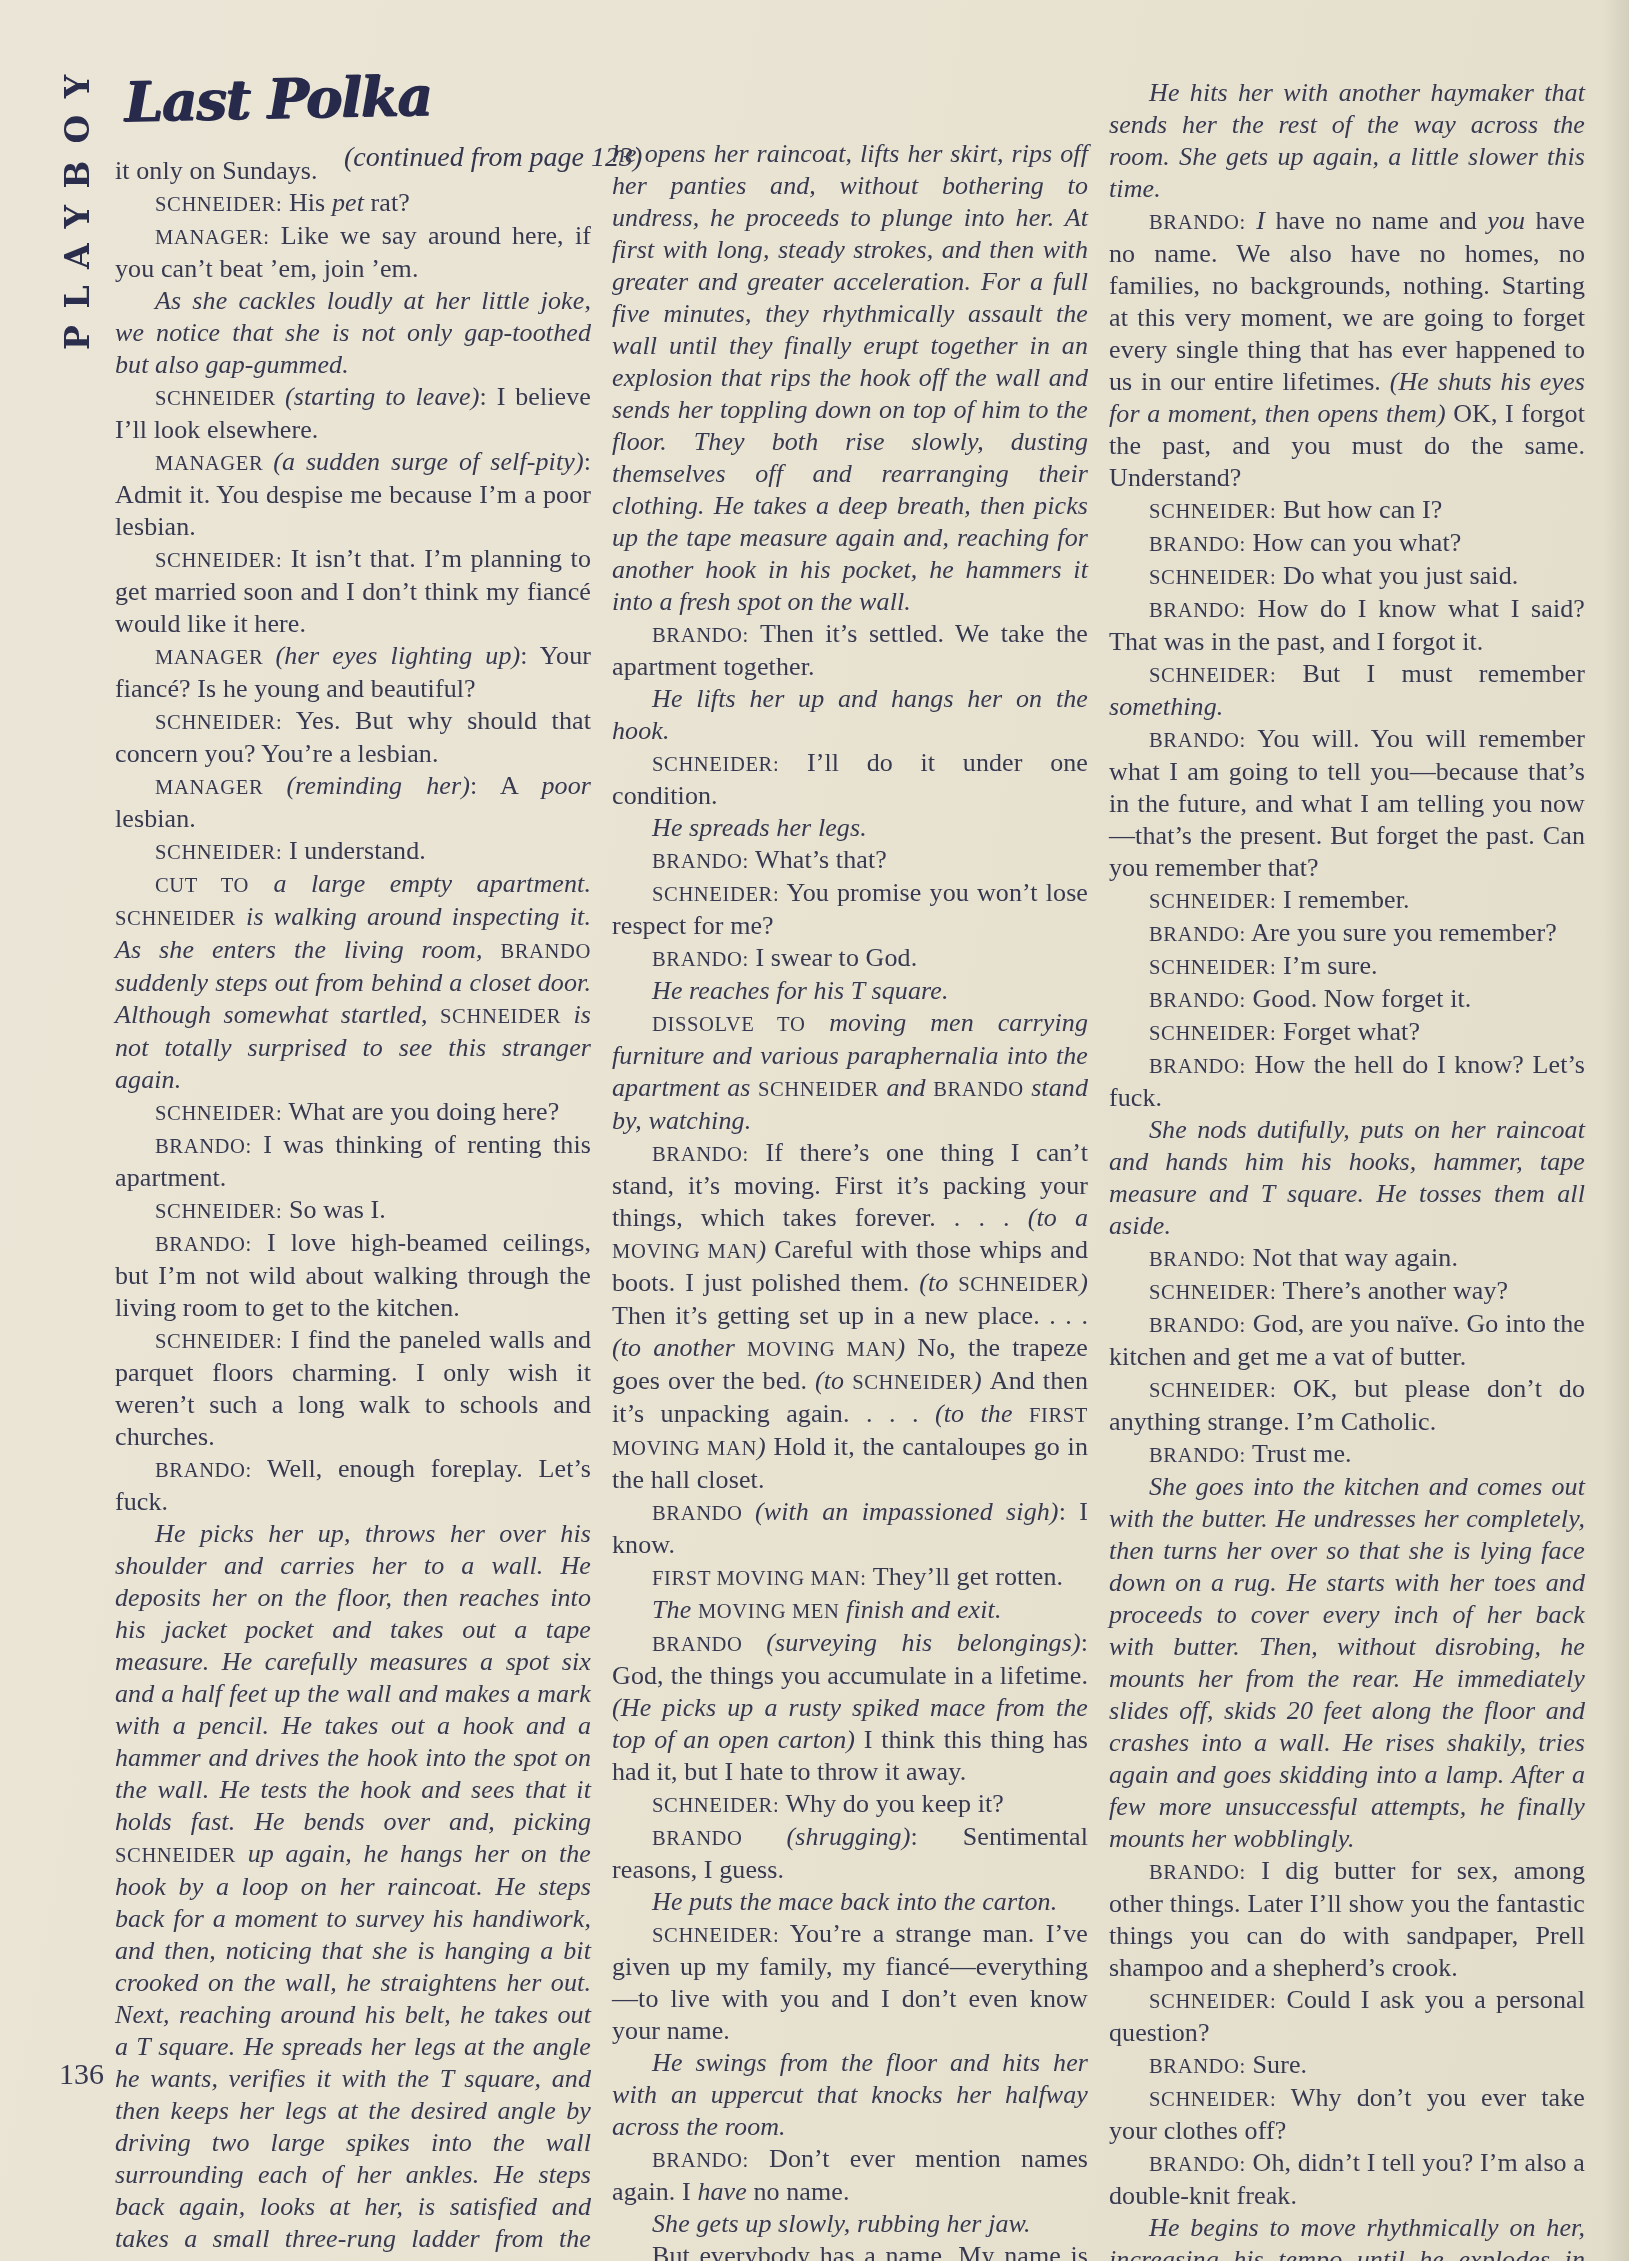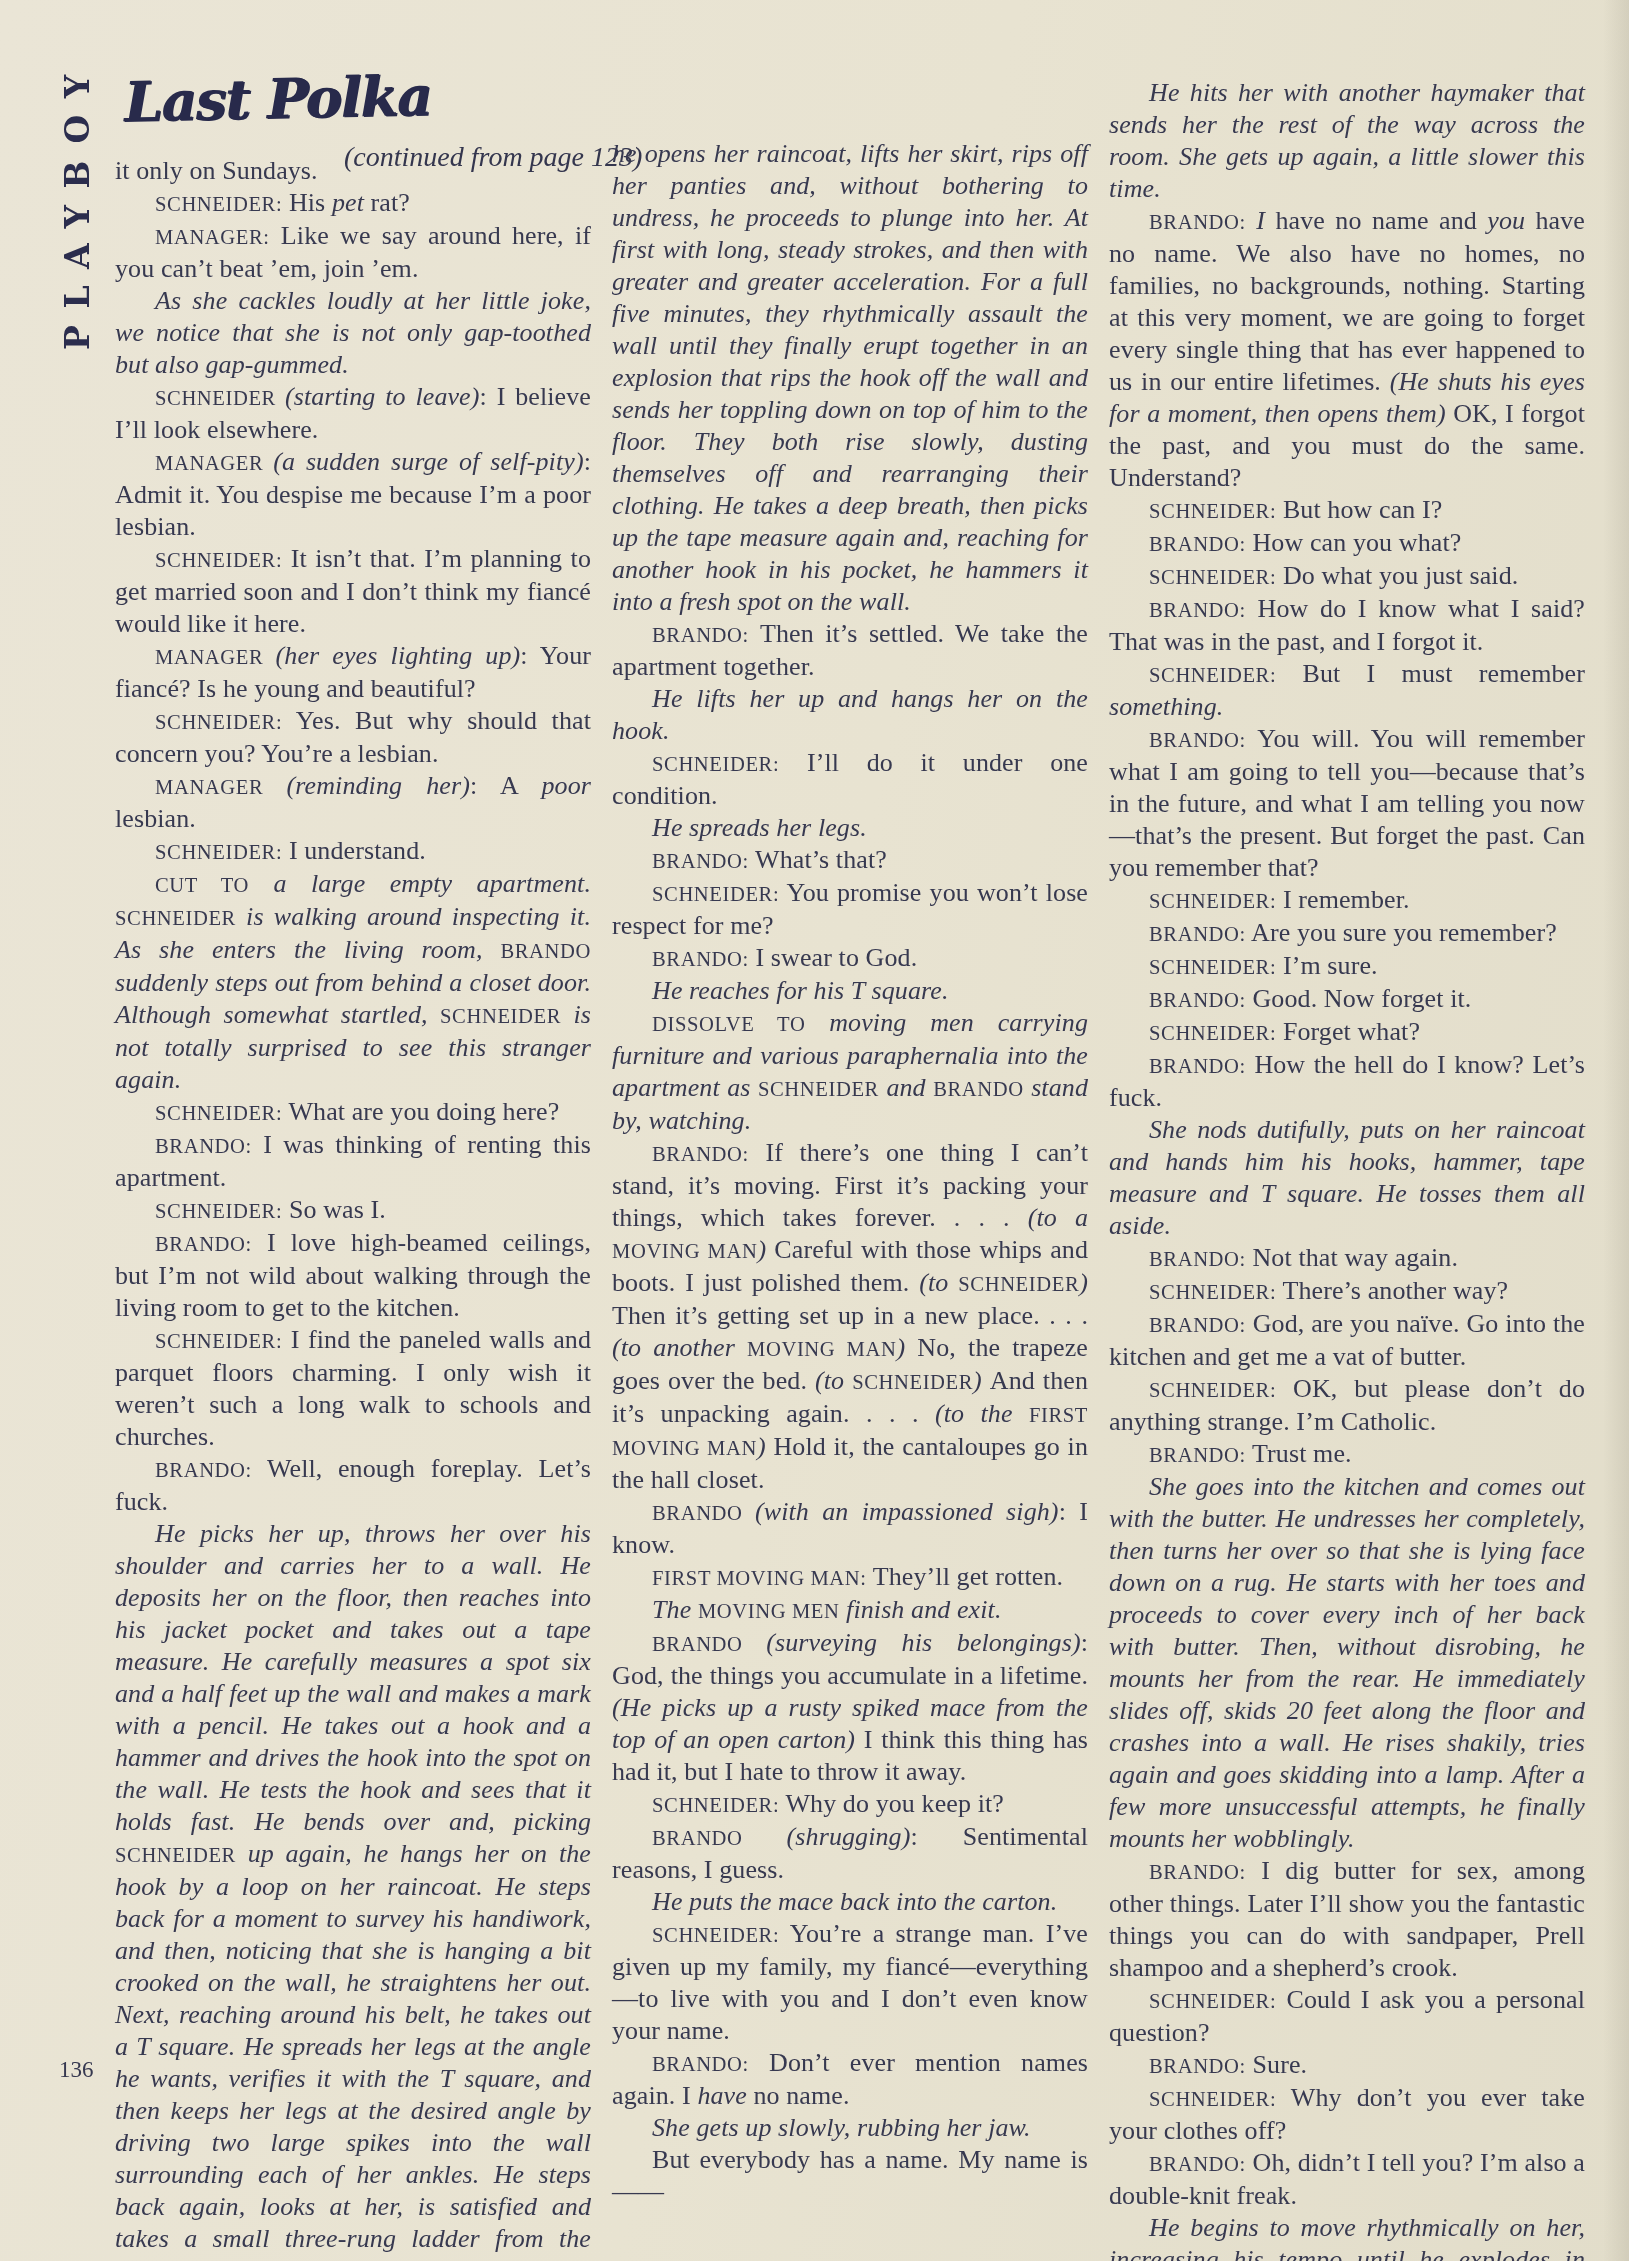--- a/index.html
+++ b/index.html
@@ -42,21 +42,21 @@
   }
   #col1{left:115px;top:155px;}
   #col2{left:612px;top:138px;}
   #col3{left:1109px;top:77px;}
   .para{margin:0;padding:0;}
   .para.indent{text-indent:40px;}
   .i{font-style:italic;}
   .sc{font-size:20.6px;letter-spacing:0.6px;}
   .pageno{
     position:absolute;left:59px;top:2057px;
-    font-size:23px;color:#373950;
+    font-size:30px;color:#373950;
   }
 </style>
 </head>
 <body>
 
 <div class="page">
   <div class="playboy-vertical">PLAYBOY</div>
   <div class="logo">Last Polka</div>
   <div class="continued-from">(continued from page 123)</div>
   <div class="col" id="col1">
@@ -93,20 +93,21 @@
       <p class="para indent"><span class="sc">DISSOLVE TO</span><span class="i"> moving men carrying furniture and various paraphernalia into the apartment as </span><span class="sc">SCHNEIDER</span><span class="i"> and </span><span class="sc">BRANDO</span><span class="i"> stand by, watching.</span></p>
       <p class="para indent"><span class="sc">BRANDO:</span><span class="r"> If there’s one thing I can’t stand, it’s moving. First it’s packing your things, which takes forever. . . . </span><span class="i">(to a </span><span class="sc">MOVING MAN</span><span class="i">) </span><span class="r">Careful with those whips and boots. I just polished them. </span><span class="i">(to </span><span class="sc">SCHNEIDER</span><span class="i">) </span><span class="r">Then it’s getting set up in a new place. . . . </span><span class="i">(to another </span><span class="sc">MOVING MAN</span><span class="i">) </span><span class="r">No, the trapeze goes over the bed. </span><span class="i">(to </span><span class="sc">SCHNEIDER</span><span class="i">) </span><span class="r">And then it’s unpacking again. . . . </span><span class="i">(to the </span><span class="sc">FIRST MOVING MAN</span><span class="i">) </span><span class="r">Hold it, the cantaloupes go in the hall closet.</span></p>
       <p class="para indent"><span class="sc">BRANDO </span><span class="i">(with an impassioned sigh)</span><span class="r">: I know.</span></p>
       <p class="para indent"><span class="sc">FIRST MOVING MAN:</span><span class="r"> They’ll get rotten.</span></p>
       <p class="para indent"><span class="i">The </span><span class="sc">MOVING MEN</span><span class="i"> finish and exit.</span></p>
       <p class="para indent"><span class="sc">BRANDO </span><span class="i">(surveying his belongings)</span><span class="r">: God, the things you accumulate in a lifetime. </span><span class="i">(He picks up a rusty spiked mace from the top of an open carton)</span><span class="r"> I think this thing has had it, but I hate to throw it away.</span></p>
       <p class="para indent"><span class="sc">SCHNEIDER:</span><span class="r"> Why do you keep it?</span></p>
       <p class="para indent"><span class="sc">BRANDO </span><span class="i">(shrugging)</span><span class="r">: Sentimental reasons, I guess.</span></p>
       <p class="para indent"><span class="i">He puts the mace back into the carton.</span></p>
       <p class="para indent"><span class="sc">SCHNEIDER:</span><span class="r"> You’re a strange man. I’ve given up my family, my fiancé—everything—to live with you and I don’t even know your name.</span></p>
+      <p class="para indent"><span class="i">He swings from the floor and hits her with an uppercut that knocks her halfway across the room.</span></p>
       <p class="para indent"><span class="sc">BRANDO:</span><span class="r"> Don’t ever mention names again. I </span><span class="i">have</span><span class="r"> no name.</span></p>
       <p class="para indent"><span class="i">She gets up slowly, rubbing her jaw.</span></p>
       <p class="para indent"><span class="r"> But everybody has a name. My name is——</span></p>
     </div>
   <div class="col" id="col3">
       <p class="para indent"><span class="i">He hits her with another haymaker that sends her the rest of the way across the room. She gets up again, a little slower this time.</span></p>
       <p class="para indent"><span class="sc">BRANDO:</span><span class="r"> </span><span class="i">I</span><span class="r"> have no name and </span><span class="i">you</span><span class="r"> have no name. We also have no homes, no families, no backgrounds, nothing. Starting at this very moment, we are going to forget every single thing that has ever happened to us in our entire lifetimes. </span><span class="i">(He shuts his eyes for a moment, then opens them)</span><span class="r"> OK, I forgot the past, and you must do the same. Understand?</span></p>
       <p class="para indent"><span class="sc">SCHNEIDER:</span><span class="r"> But how can I?</span></p>
       <p class="para indent"><span class="sc">BRANDO:</span><span class="r"> How can you what?</span></p>
       <p class="para indent"><span class="sc">SCHNEIDER:</span><span class="r"> Do what you just said.</span></p>

